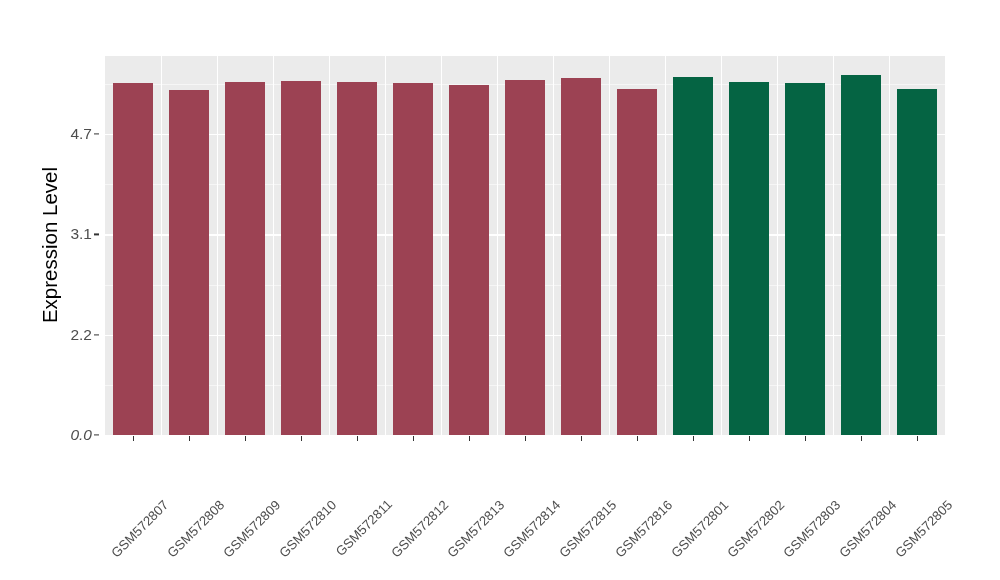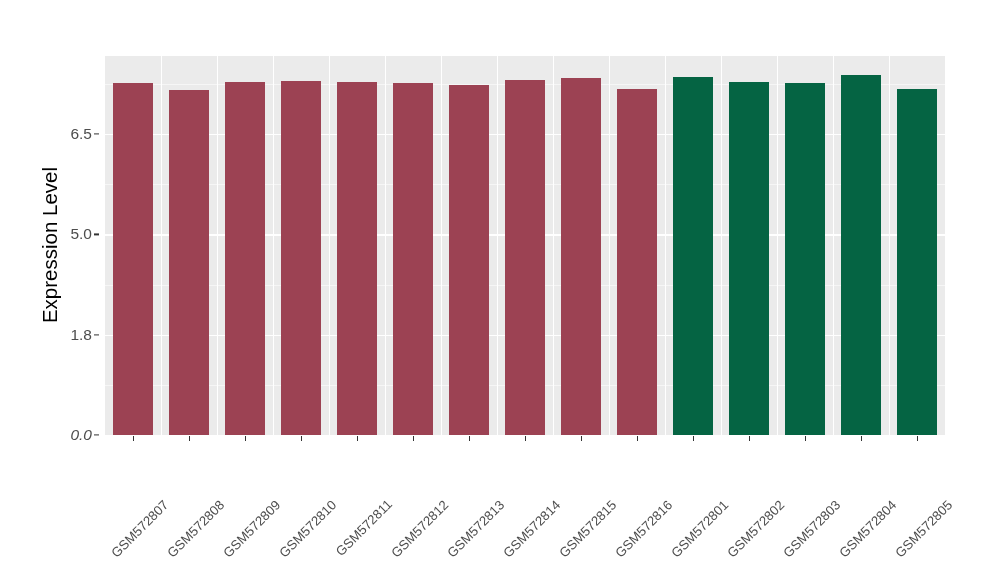--- a/index.html
+++ b/index.html
@@ -113,25 +113,25 @@
 </style>
 </head>
 <body>
 
 <div id="plot-root">
 
   <div id="y-axis">
     <div id="y-axis-title">Expression Level</div>
   <div class="ytick-label" style="top: 435px; font-style: italic;">0.0</div>
       <div class="ytick-mark" style="top: 435px;"></div>
-      <div class="ytick-label" style="top: 334.735px;">1.8</div>
+      <div class="ytick-label" style="top: 334.735px;">2.2</div>
       <div class="ytick-mark" style="top: 334.735px;"></div>
-      <div class="ytick-label" style="top: 234.471px;">5.0</div>
+      <div class="ytick-label" style="top: 234.471px;">3.1</div>
       <div class="ytick-mark" style="top: 234.471px;"></div>
-      <div class="ytick-label" style="top: 134.206px;">6.5</div>
+      <div class="ytick-label" style="top: 134.206px;">4.7</div>
       <div class="ytick-mark" style="top: 134.206px;"></div>
     </div>
 
   <div id="panel">
       <div class="gridline-minor" style="top: 328.868px;"></div>
       <div class="gridline-minor" style="top: 228.603px;"></div>
       <div class="gridline-minor" style="top: 128.339px;"></div>
       <div class="gridline-minor" style="top: 28.0741px;"></div>
       <div class="gridline-major" style="top: 278.735px;"></div>
       <div class="gridline-major" style="top: 178.471px;"></div>

